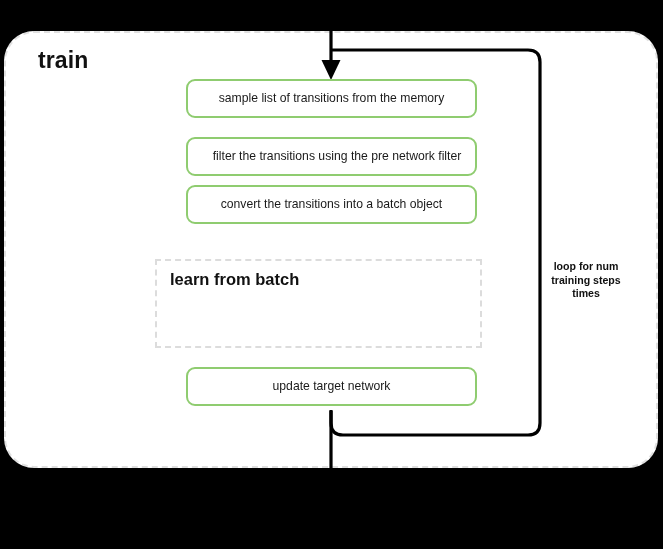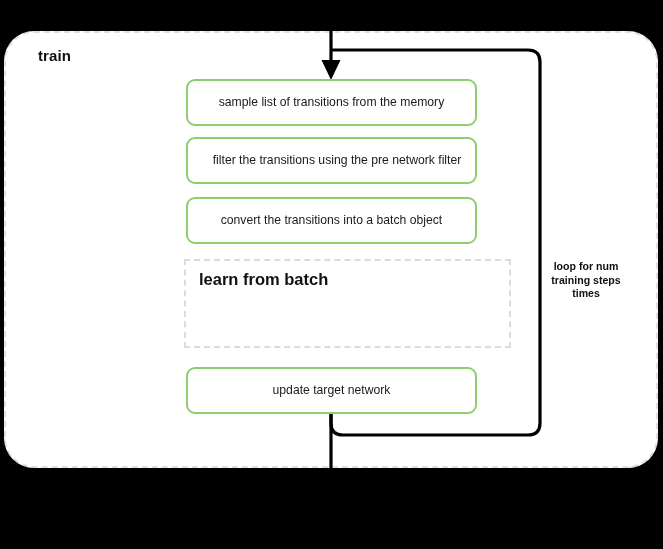--- a/index.html
+++ b/index.html
@@ -31,21 +31,21 @@
     background: #ffffff;
     border: 2px dashed #e0e0e0;
     border-radius: 30px;
     box-sizing: border-box;
   }
 
   #train-title {
     position: absolute;
     left: 38px;
     top: 47px;
-    font-size: 15px;
+    font-size: 23px;
     font-weight: bold;
     color: #111111;
     letter-spacing: 0.1px;
     white-space: nowrap;
   }
 
   
   #connectors {
     position: absolute;
     left: 0;
@@ -53,46 +53,46 @@
     width: 663px;
     height: 549px;
     pointer-events: none;
   }
 
   
   .step-box {
     position: absolute;
     left: 186px;
     width: 291px;
-    height: 47px;
+    height: 39px;
     background: #ffffff;
     border: 2.5px solid #8FCC70;
     border-radius: 9px;
     box-sizing: border-box;
     display: flex;
     align-items: center;
     justify-content: center;
   }
   .step-label {
     font-size: 12.2px;
     color: #1a1a1a;
     text-align: center;
     line-height: 1.2;
     white-space: nowrap;
   }
 
   #step-sample  { top: 79px;  }
   #step-filter  { top: 137px; padding-left: 11px; }
-  #step-convert { top: 197px; }
+  #step-convert { top: 185px; }
   #step-update  { top: 367px; }
 
   
   #learn-from-batch {
     position: absolute;
-    left: 184px;
+    left: 155px;
     top: 259px;
     width: 327px;
     height: 89px;
     background: #ffffff;
     border: 2px dashed #dcdcdc;
     box-sizing: border-box;
   }
   #learn-from-batch-title {
     position: absolute;
     left: 13px;

